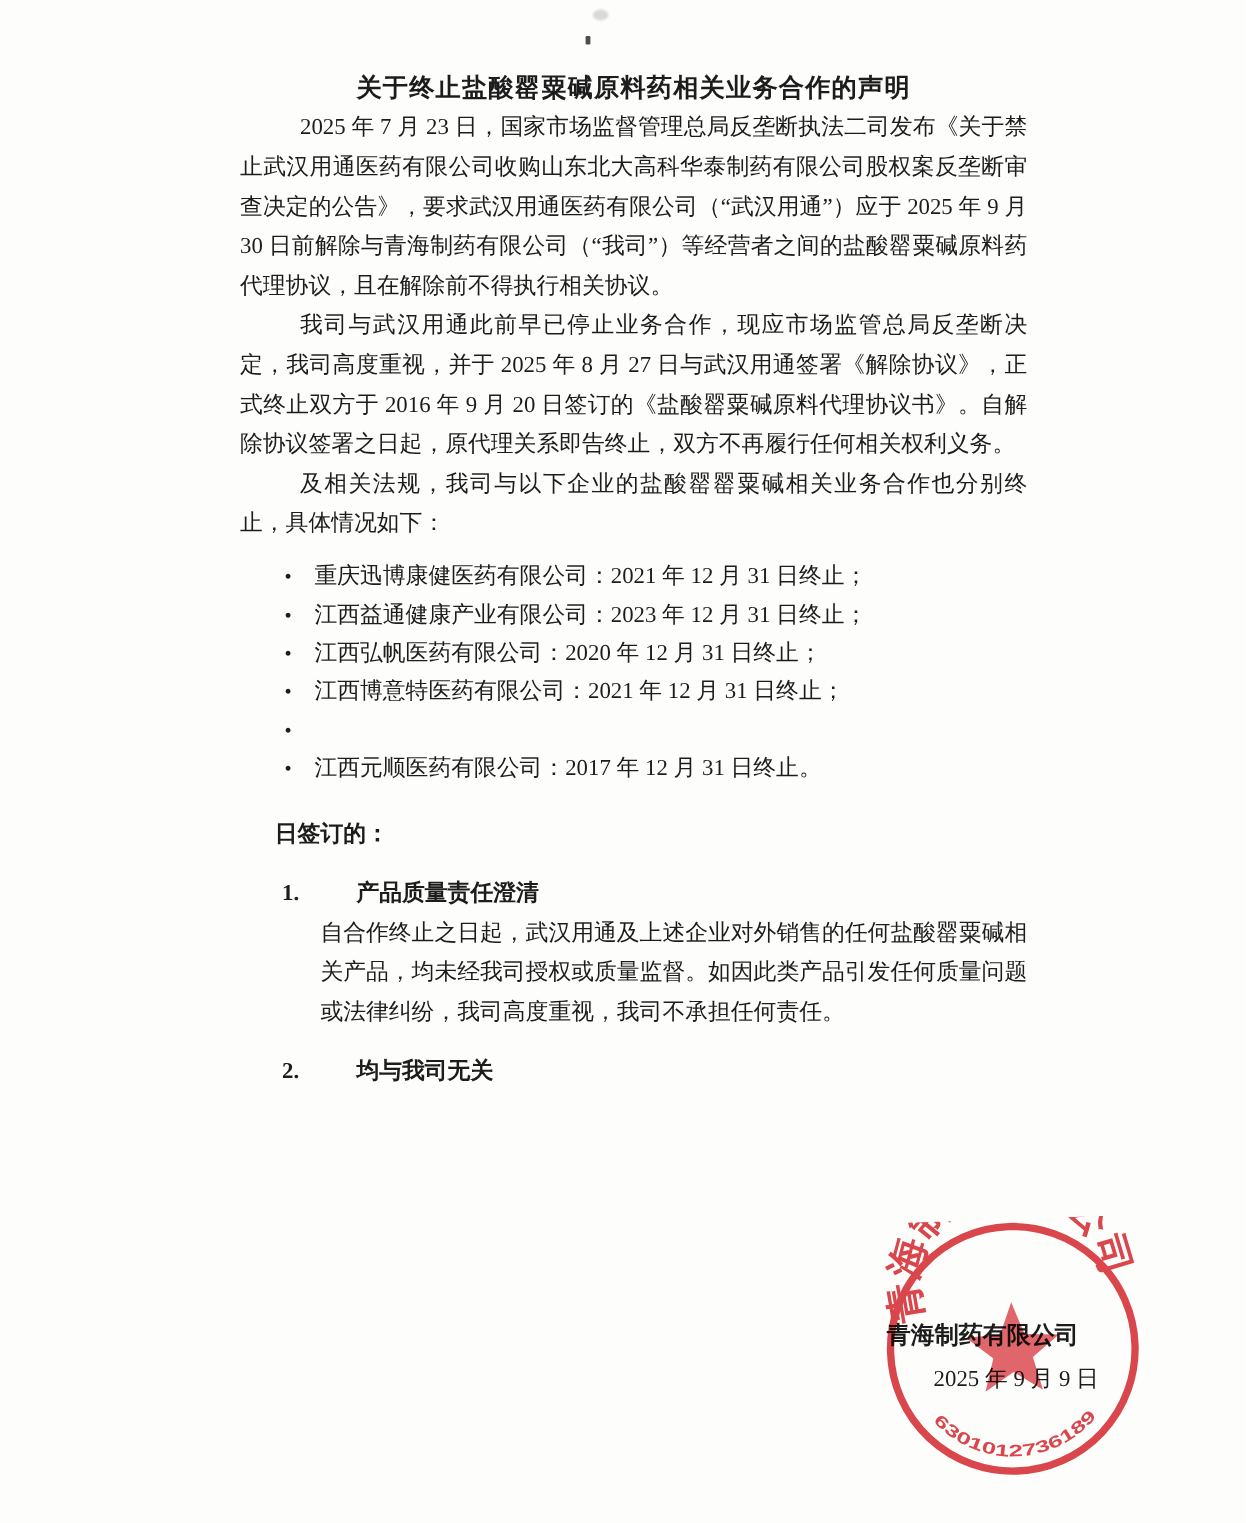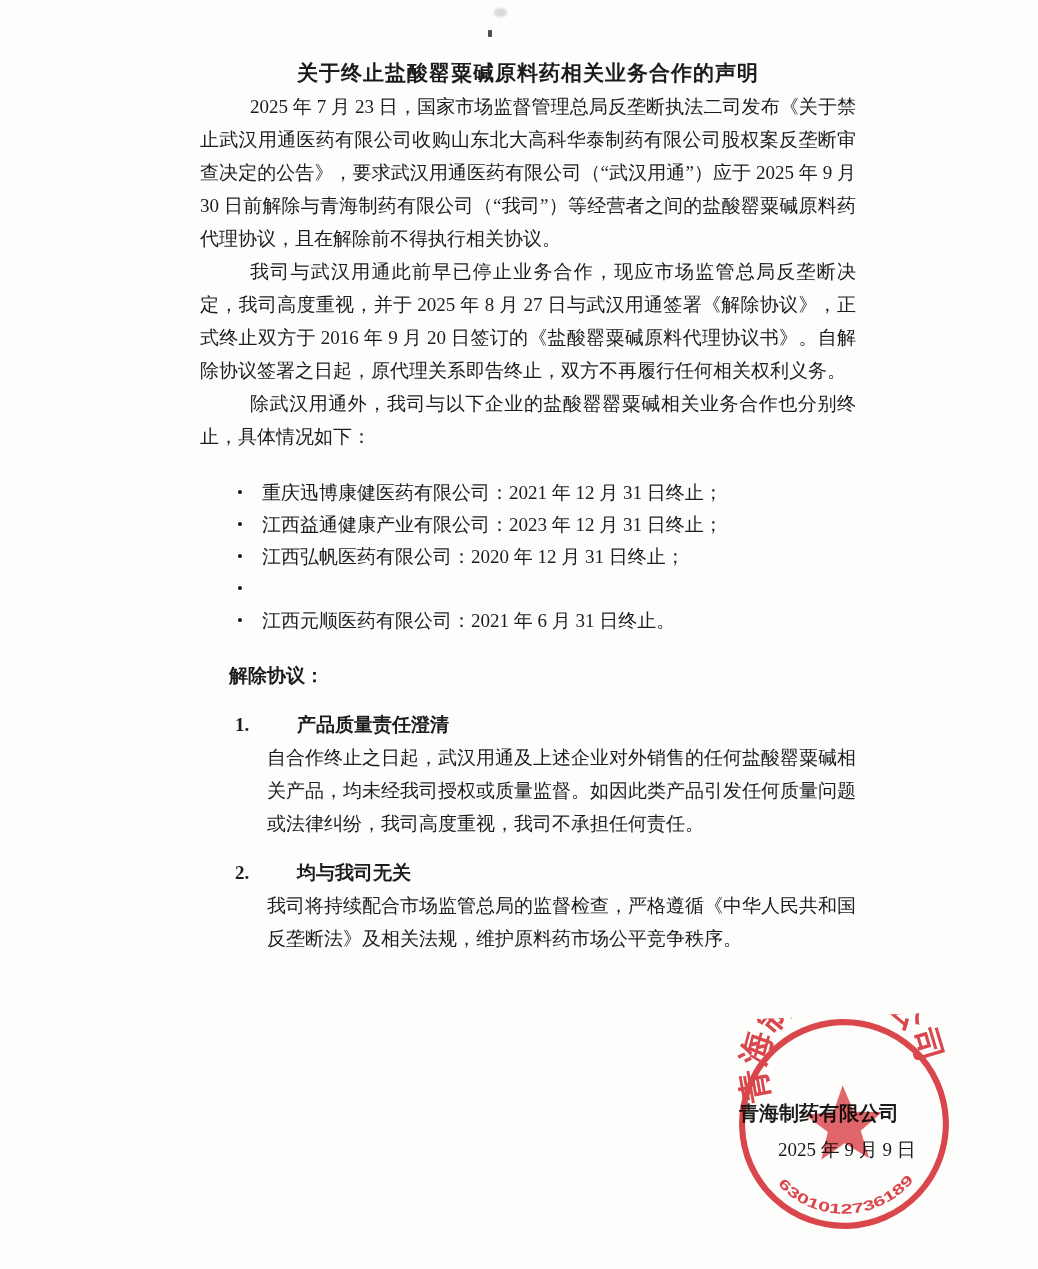--- a/index.html
+++ b/index.html
@@ -25,21 +25,21 @@
     text-align:justify;
     text-indent:50px;
     word-break:break-all;
     overflow-wrap:anywhere;
   }
   .p1{margin-top:46px;}
   .p2{margin-top:11px;}
   .p3{margin-top:15px;}
   ul.term-list{
     list-style:none;
-    margin:24px 0 0 0;padding:0;
+    margin:12px 0 0 0;padding:0;
   }
   ul.term-list li{
     display:flex;
     font-size:19px;line-height:32px;
     padding-left:37px;
   }
   .bullet{
     width:25px;flex:0 0 25px;
     font-size:17px;
   }
@@ -100,60 +100,63 @@
 
   <span class="speck-light"></span>
   <span class="speck-dark"></span>
 
   <div class="content">
 
     <h1 class="doc-title">关于终止盐酸罂粟碱原料药相关业务合作的声明</h1>
 
     <p class="para p1">2025 年 7 月 23 日，国家市场监督管理总局反垄断执法二司发布《关于禁止武汉用通医药有限公司收购山东北大高科华泰制药有限公司股权案反垄断审查决定的公告》，要求武汉用通医药有限公司（“武汉用通”）应于 2025 年 9 月 30 日前解除与青海制药有限公司（“我司”）等经营者之间的盐酸罂粟碱原料药代理协议，且在解除前不得执行相关协议。</p>
     <p class="para p2">我司与武汉用通此前早已停止业务合作，现应市场监管总局反垄断决定，我司高度重视，并于 2025 年 8 月 27 日与武汉用通签署《解除协议》，正式终止双方于 2016 年 9 月 20 日签订的《盐酸罂粟碱原料代理协议书》。自解除协议签署之日起，原代理关系即告终止，双方不再履行任何相关权利义务。</p>
-    <p class="para p3">除武汉用通外，我司与以下企业的盐酸罂罂粟碱相关业务合作也分别终止，具体情况如下：</p>
+    <p class="para p3">及相关法规，我司与以下企业的盐酸罂罂粟碱相关业务合作也分别终止，具体情况如下：</p>
 
     <ul class="term-list">
       <li>
         <span class="bullet"></span>
         <span>重庆迅博康健医药有限公司：2021 年 12 月 31 日终止；</span>
       </li>
       <li>
         <span class="bullet"></span>
         <span>江西益通健康产业有限公司：2023 年 12 月 31 日终止；</span>
       </li>
       <li>
         <span class="bullet"></span>
         <span>江西弘帆医药有限公司：2020 年 12 月 31 日终止；</span>
       </li>
       <li>
         <span class="bullet"></span>
+        <span>江西博意特医药有限公司：2021 年 12 月 31 日终止；</span>
       </li>
       <li>
         <span class="bullet"></span>
-        <span>江西元顺医药有限公司：2021 年 6 月 31 日终止。</span>
+      </li>
+      <li>
+        <span class="bullet"></span>
+        <span>江西元顺医药有限公司：2017 年 12 月 31 日终止。</span>
       </li>
     </ul>
 
-    <div class="special-heading">解除协议：</div>
+    <div class="special-heading">日签订的：</div>
 
     <div class="num-item">
       <div class="num-head">
         <span class="num-label">1.</span>
         <span>产品质量责任澄清</span>
       </div>
       <p class="num-body">自合作终止之日起，武汉用通及上述企业对外销售的任何盐酸罂粟碱相关产品，均未经我司授权或质量监督。如因此类产品引发任何质量问题或法律纠纷，我司高度重视，我司不承担任何责任。</p>
     </div>
 
     <div class="num-item">
       <div class="num-head">
         <span class="num-label">2.</span>
         <span>均与我司无关</span>
       </div>
-      <p class="num-body">我司将持续配合市场监管总局的监督检查，严格遵循《中华人民共和国反垄断法》及相关法规，维护原料药市场公平竞争秩序。</p>
     </div>
 
   </div>
 
   <div class="signature">
     <div class="sig-company">青海制药有限公司</div>
     <div class="sig-date">2025 年 9 月 9 日</div>
   </div>
 
   <svg class="seal" viewBox="0 0 212 212" xmlns="http://www.w3.org/2000/svg">

